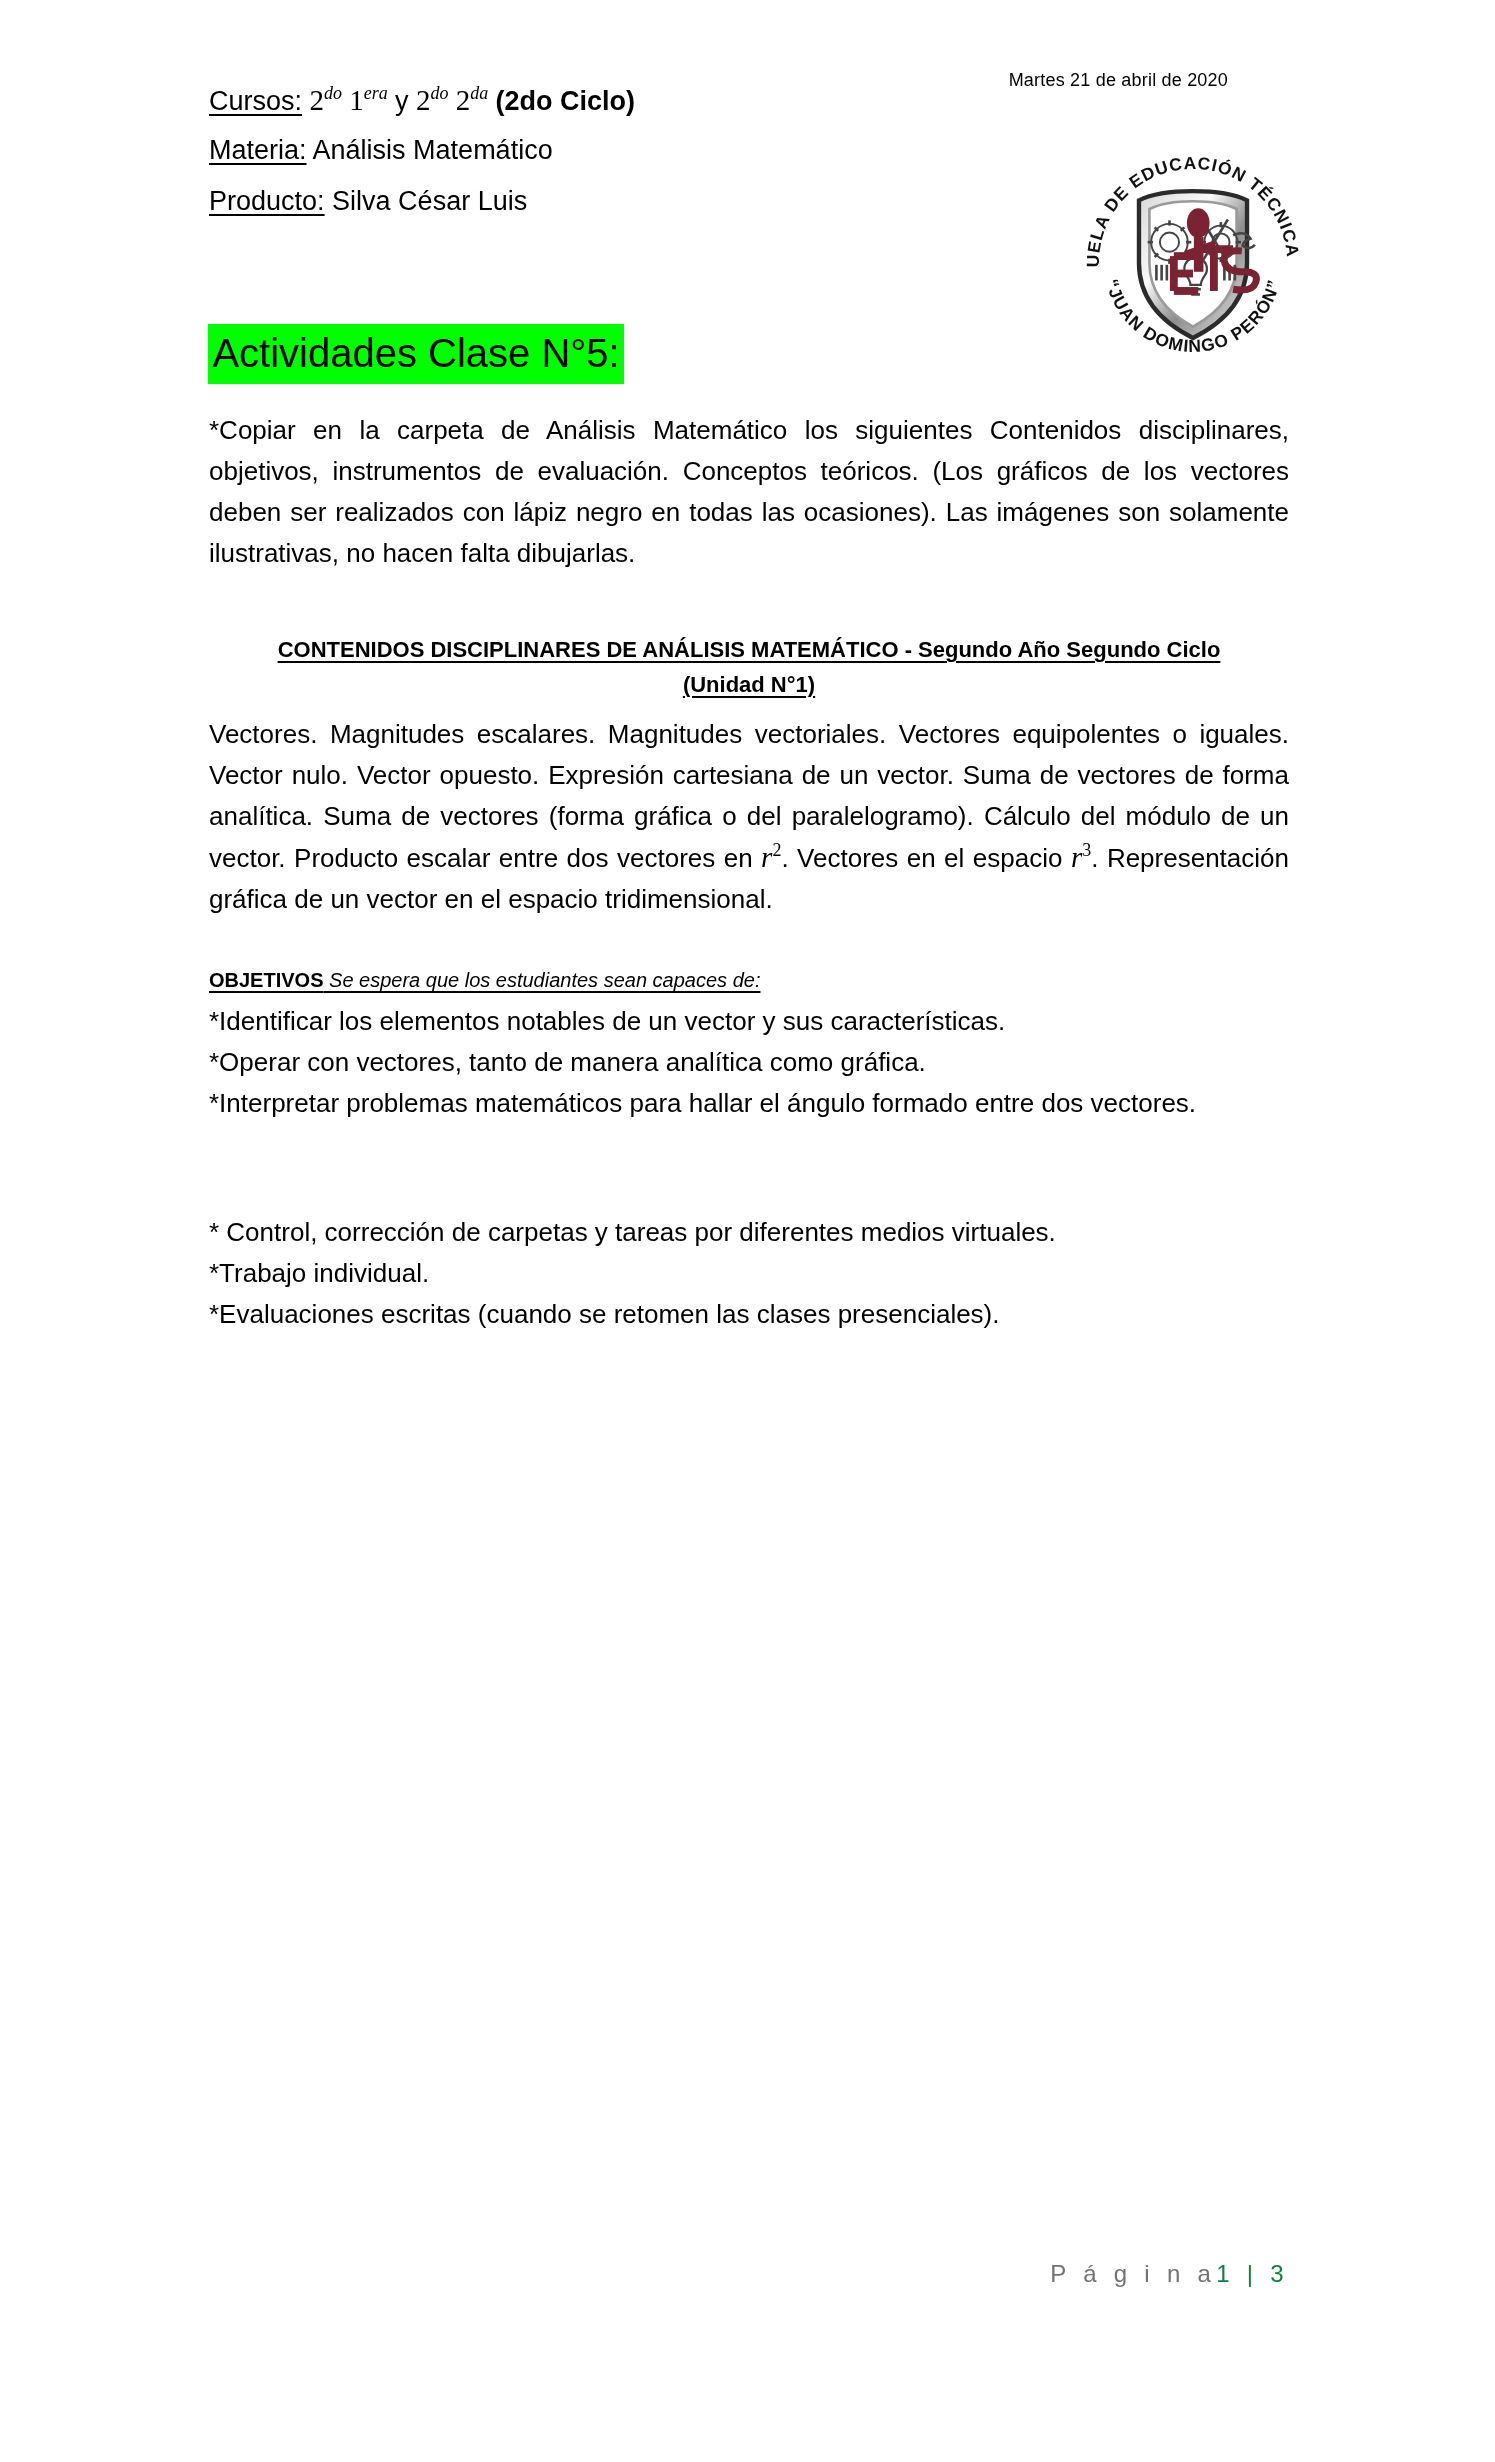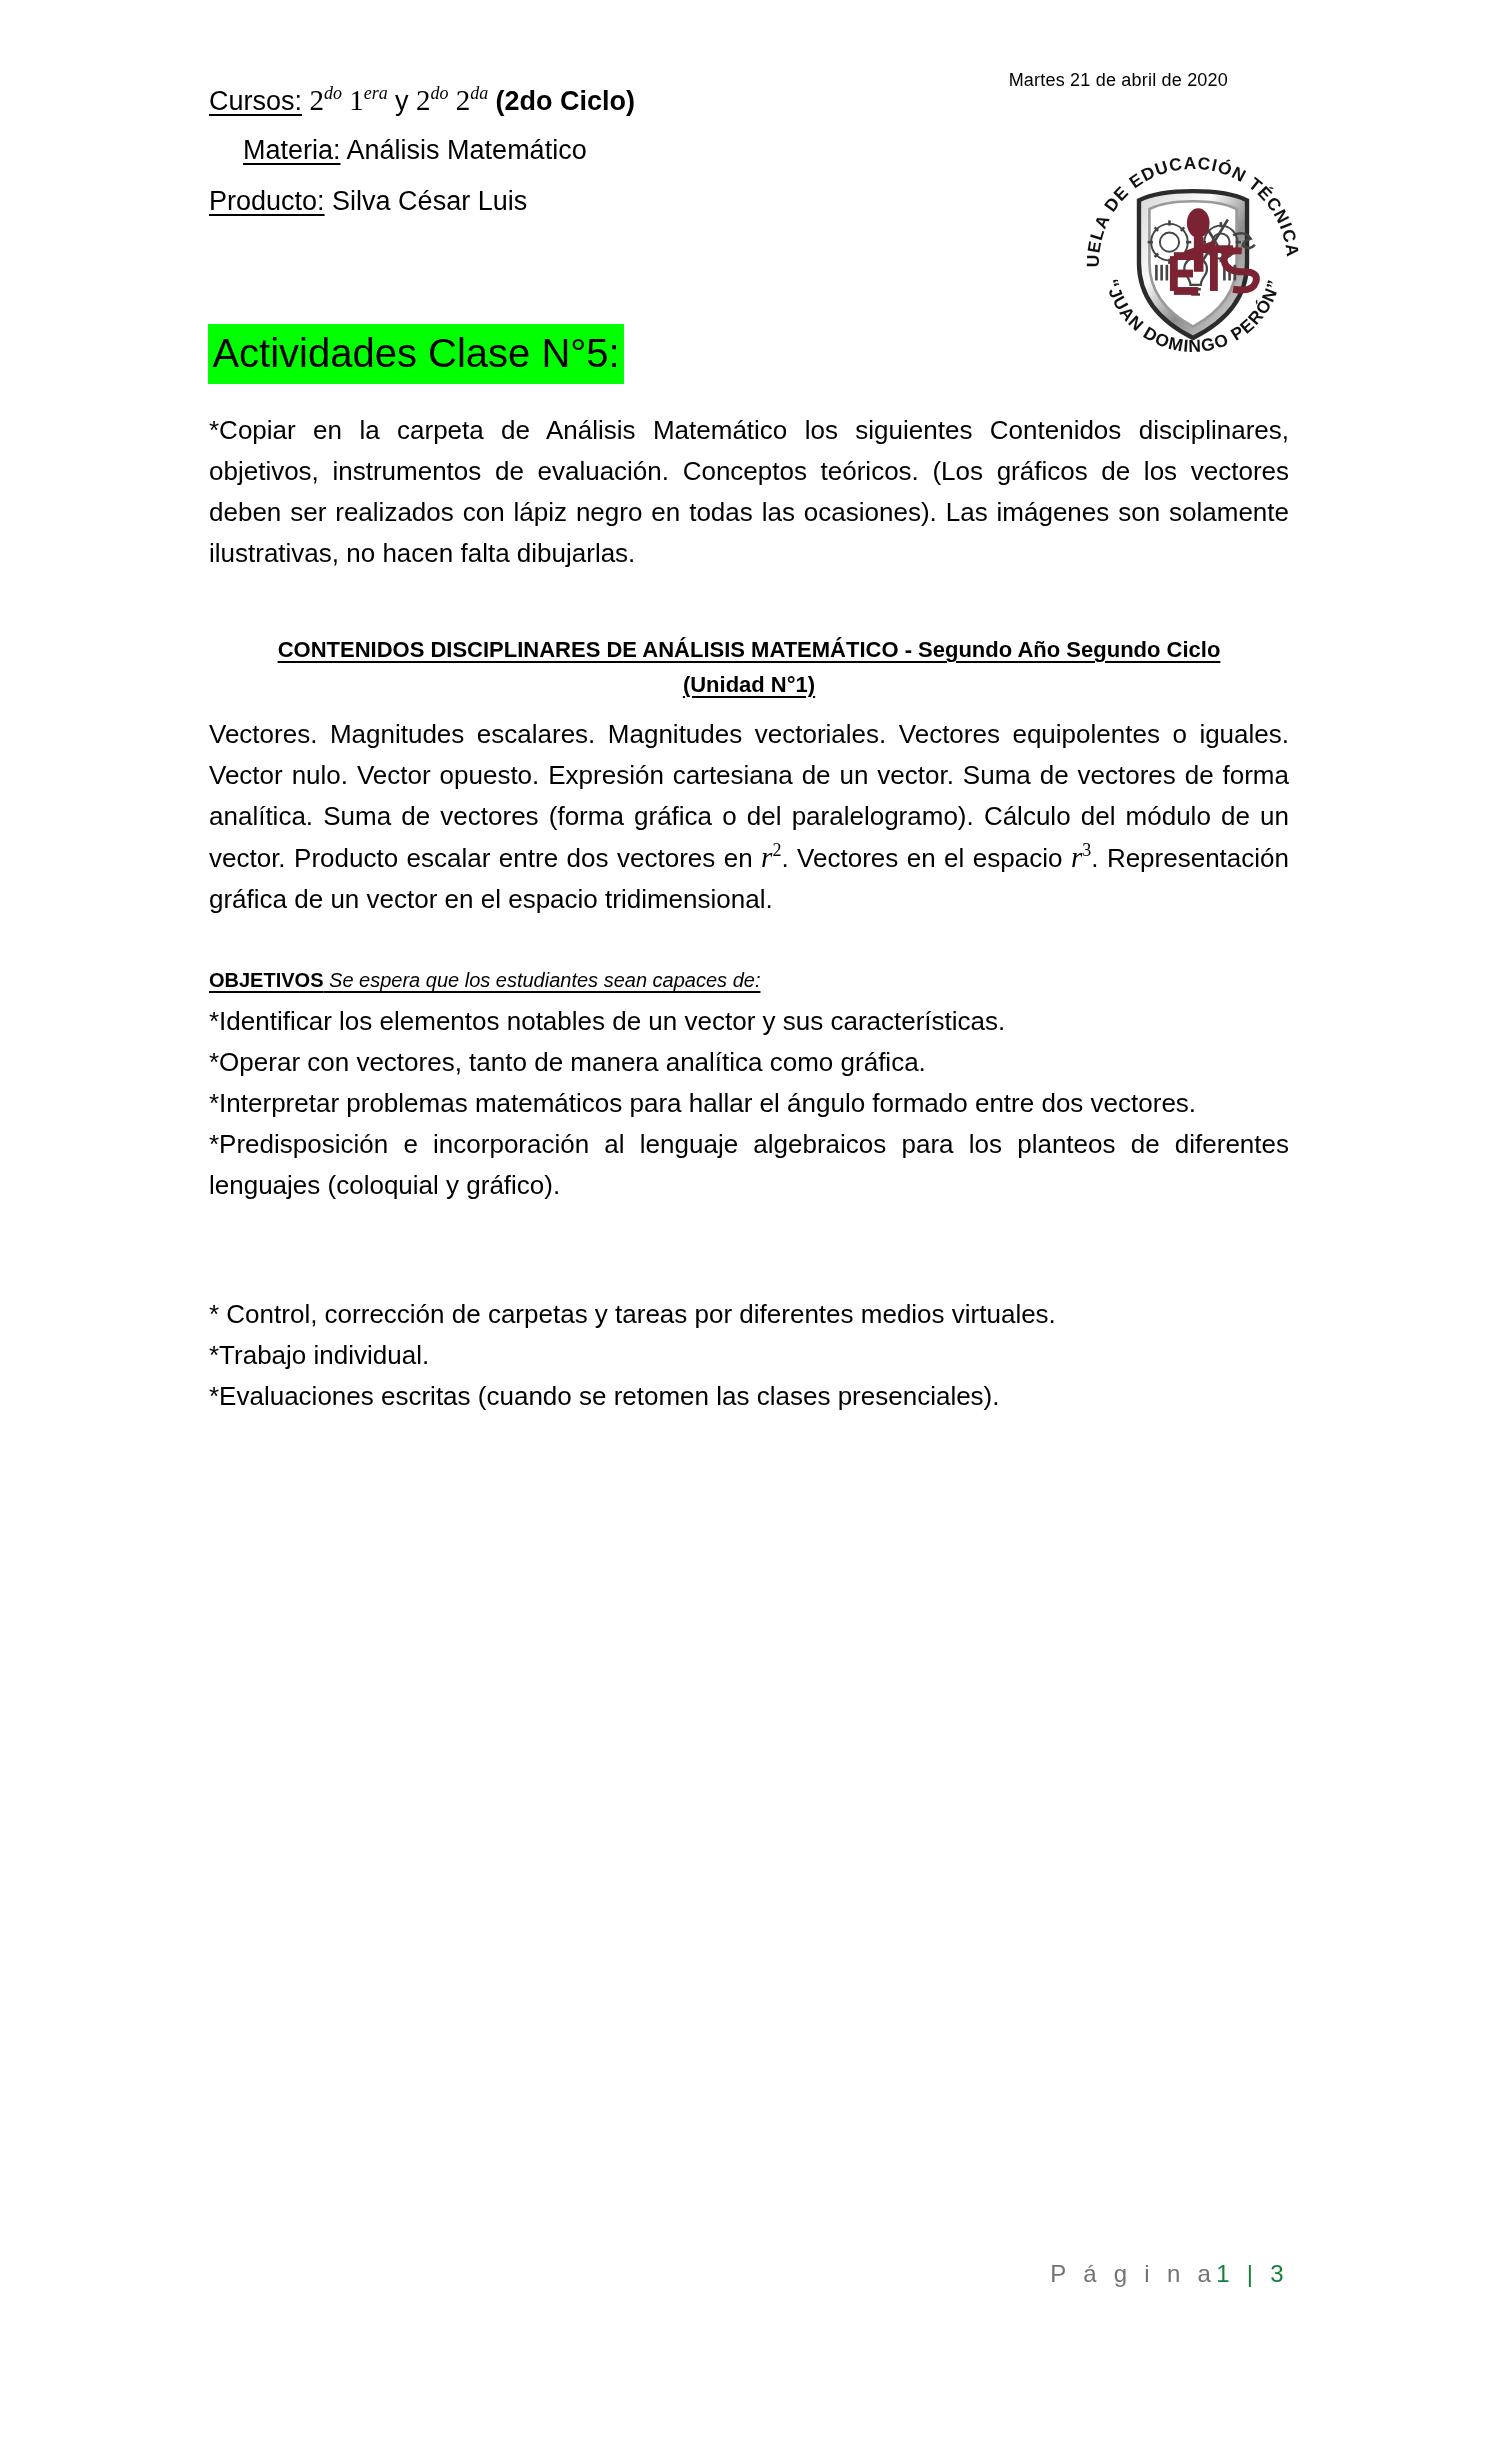--- a/index.html
+++ b/index.html
@@ -234,21 +234,21 @@
         <span>2</span><sup>do</sup>
         <span>1</span><sup>era</sup>
       </span>
       <span style="font-size:27px;">y</span>
       <span class="mathvar">
         <span>2</span><sup>do</sup>
         <span>2</span><sup>da</sup>
       </span>
       <span class="bold">(2do Ciclo)</span>
     </div>
-    <div class="meta-line" style="line-height:51px;margin-left:34px;">
+    <div class="meta-line" style="line-height:51px;">
       <span class="lbl">Materia:</span>
       <span>Análisis Matemático</span>
     </div>
     <div class="meta-line" style="line-height:51px;">
       <span class="lbl">Producto:</span>
       <span>Silva César Luis</span>
     </div>
   </div>
 
   <div class="title-hl">
@@ -271,21 +271,20 @@
     <p class="just"><span>Vectores. Magnitudes escalares. Magnitudes vectoriales. Vectores equipolentes o iguales. Vector nulo. Vector opuesto. Expresión cartesiana de un vector. Suma de vectores de forma analítica. Suma de vectores (forma gráfica o del paralelogramo). Cálculo del módulo de un vector. Producto escalar entre dos vectores en </span><span class="mathvar" style="font-style:italic;"><span>r</span><sup style="font-style:normal;">2</sup></span><span>. Vectores en el espacio </span><span class="mathvar" style="font-style:italic;"><span>r</span><sup style="font-style:normal;">3</sup></span><span>. Representación gráfica de un vector en el espacio tridimensional.</span></p>
 
     <div class="spacer-md"></div>
 
     <div class="uhead">
       <b>OBJETIVOS</b><i> Se espera que los estudiantes sean capaces de:</i>
     </div>
     <p class="left">*Identificar los elementos notables de un vector y sus características.</p>
     <p class="left">*Operar con vectores, tanto de manera analítica como gráfica.</p>
     <p class="just">*Interpretar problemas matemáticos para hallar el ángulo formado entre dos vectores.</p>
-    <p class="just">*Predisposición e incorporación al lenguaje algebraicos para los planteos de diferentes lenguajes (coloquial y gráfico).</p>
 
     <div class="spacer-lg"></div>
     <div style="height:30px;"></div>
 
     <p class="left">* Control, corrección de carpetas y tareas por diferentes medios virtuales.</p>
     <p class="left">*Trabajo individual.</p>
     <p class="left">*Evaluaciones escritas (cuando se retomen las clases presenciales).</p>
 
   </div>
 

